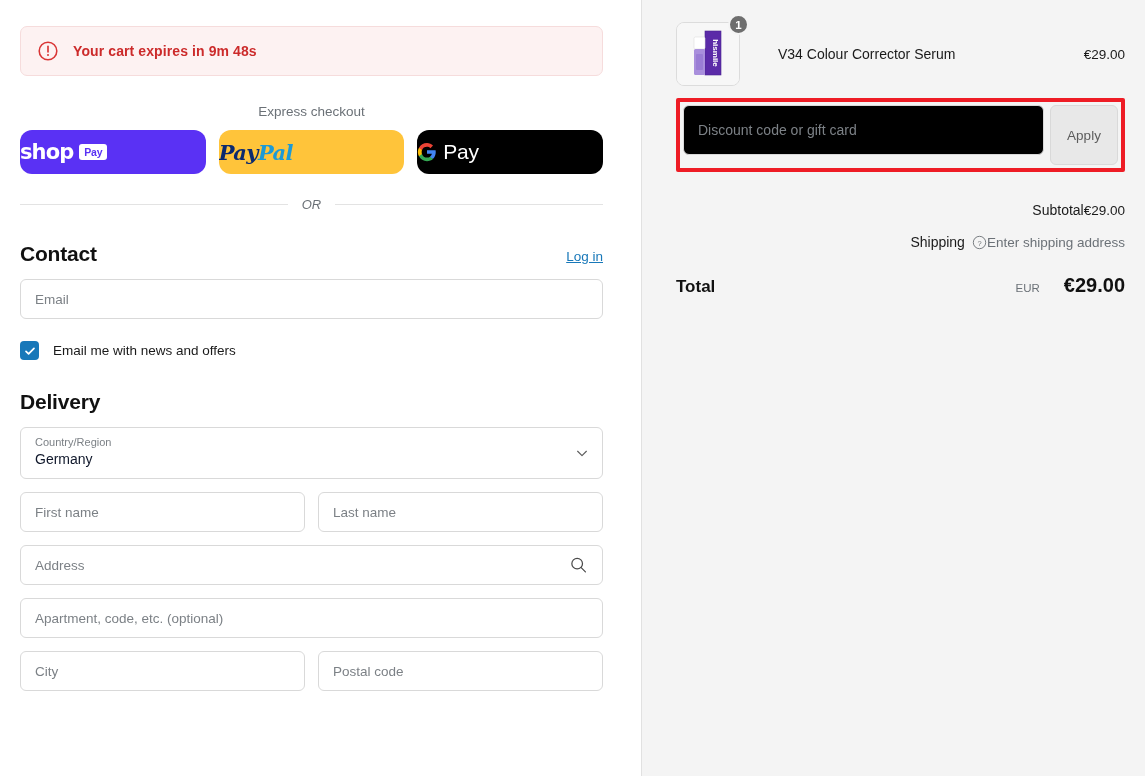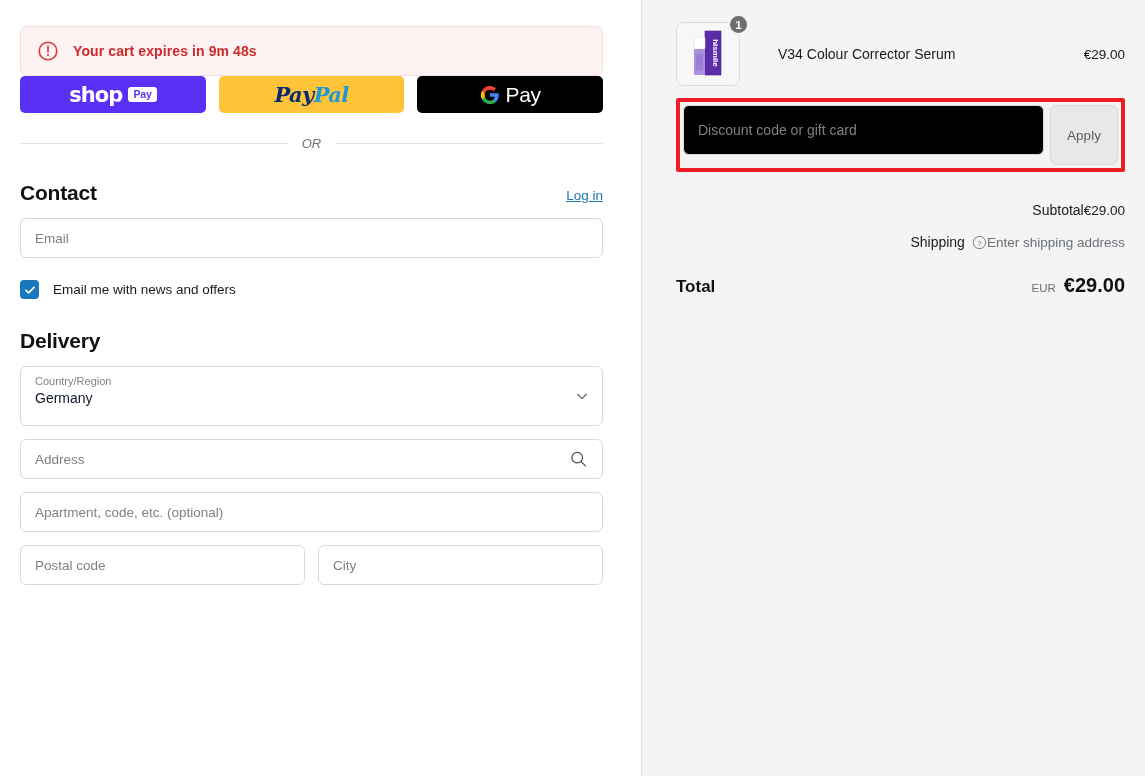--- a/index.html
+++ b/index.html
@@ -36,24 +36,24 @@
   .express-label {
     text-align: center;
     font-size: 13.5px;
     color: #6b7177;
     margin-top: 28px;
     margin-bottom: 11px;
   }
   .express-row { display: flex; gap: 13px; }
   .pay-btn {
     flex: 1 1 0;
-    height: 37px;
-    border-radius: 5px;
+    height: 44px;
+    border-radius: 12px;
     border: none;
-    display: flex; align-items: center; justify-content: center;
+    display: flex; align-items: center; justify-content: flex-start;
     cursor: pointer;
     overflow: hidden;
   }
   .pay-shop { background: #5a31f4; }
   .pay-paypal { background: #ffc43a; }
   .pay-gpay { background: #000000; }
   .shop-wrap { display: flex; align-items: center; gap: 6px; }
   .shop-word {
     color: #fff; font-size: 21px; font-weight: 700; letter-spacing: -0.9px;
     font-family: "DejaVu Sans", sans-serif;
@@ -107,21 +107,21 @@
   .checkbox {
     width: 19px; height: 19px; border-radius: 4px;
     background: #1878b9;
     display: flex; align-items: center; justify-content: center;
     flex: none; cursor: pointer;
   }
   .check-label { font-size: 13.5px; color: #1a1a1a; }
 
   .select-field {
     position: relative;
-    width: 583px; height: 60px;
+    width: 583px; height: 52px;
     border: 1px solid #d9d9d9; border-radius: 6px; background: #fff;
     padding: 7px 14px 0 14px;
     cursor: pointer;
   }
   .select-label { font-size: 11px; color: #7c8186; line-height: 15px; }
   .select-value { font-size: 14px; color: #0f172a; line-height: 19px; }
   .chev {
     position: absolute; right: 13px; top: 50%; transform: translateY(-50%);
   }
   .srch { position: absolute; right: 14px; top: 50%; transform: translateY(-50%); }
@@ -184,41 +184,42 @@
     height: 32px;
   }
   .tot-label { font-size: 14px; color: #1a1a1a; display: flex; align-items: center; gap: 7px; }
   .tot-value { font-size: 13.5px; color: #1a1a1a; }
   .tot-value.muted { color: #6b7177; font-size: 13.5px; }
   .grand-row {
     display: flex; align-items: baseline; justify-content: space-between;
     margin-top: 16px;
   }
   .grand-label { font-size: 17px; font-weight: 700; color: #111; }
-  .grand-right { display: flex; align-items: baseline; gap: 8px; }
+  .grand-right { display: flex; align-items: baseline; gap: 24px; }
   .cur { font-size: 11.5px; color: #6b7177; }
   .grand-value { font-size: 20px; font-weight: 700; color: #111; }
 </style>
 </head>
 <body>
 
 <div class="page">
 
   <div class="left">
     <div class="left-inner">
 
       <div class="alert">
         <svg class="alert-icon" viewBox="0 0 24 24">
           <circle cx="12" cy="12" r="9.6" fill="none" stroke="#d93535" stroke-width="1.7"></circle>
           <line x1="12" y1="7" x2="12" y2="13" stroke="#d93535" stroke-width="1.8" stroke-linecap="round"></line>
           <circle cx="12" cy="16.4" r="1.1" fill="#d93535"></circle>
         </svg>
         <span class="alert-text">Your cart expires in 9m 48s</span>
       </div>
 
+      <div class="express-label">Express checkout</div>
       <div class="express-row">
 
         <button class="pay-btn pay-shop">
           <span class="shop-wrap">
             <span class="shop-word">shop</span>
             <span class="shop-pay-chip">Pay</span>
           </span>
         </button>
 
         <button class="pay-btn pay-paypal">
@@ -267,39 +268,47 @@
       </div>
 
       <div class="select-field">
         <div class="select-label">Country/Region</div>
         <div class="select-value">Germany</div>
         <svg class="chev" width="14" height="14" viewBox="0 0 16 16">
           <polyline points="3,6 8,11 13,6" fill="none" stroke="#5c5c5c" stroke-width="1.3" stroke-linecap="round" stroke-linejoin="round"></polyline>
         </svg>
       </div>
 
+      <div class="row2">
+        <div class="field half">
+          <span class="ph">First name</span>
+        </div>
+        <div class="field half">
+          <span class="ph">Last name</span>
+        </div>
+      </div>
 
       <div class="field mt13">
         <span class="ph">Address</span>
         <svg class="srch" width="19" height="19" viewBox="0 0 20 20">
           <circle cx="8.6" cy="8.6" r="5.6" fill="none" stroke="#4a4a4a" stroke-width="1.3"></circle>
           <line x1="12.8" y1="12.8" x2="17.3" y2="17.3" stroke="#4a4a4a" stroke-width="1.3" stroke-linecap="round"></line>
         </svg>
       </div>
 
       <div class="field mt13">
         <span class="ph">Apartment, code, etc. (optional)</span>
       </div>
 
       <div class="row2">
         <div class="field half">
+          <span class="ph">City</span>
+        </div>
+        <div class="field half">
           <span class="ph">Postal code</span>
-        </div>
-        <div class="field half">
-          <span class="ph">City</span>
         </div>
       </div>
 
     </div>
   </div>
 
   <div class="right">
 
     <div class="line-item">
       <div class="thumb-wrap">

